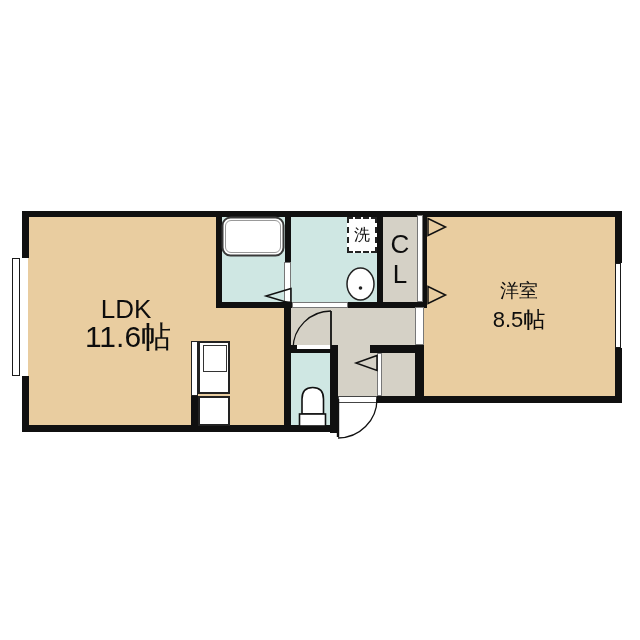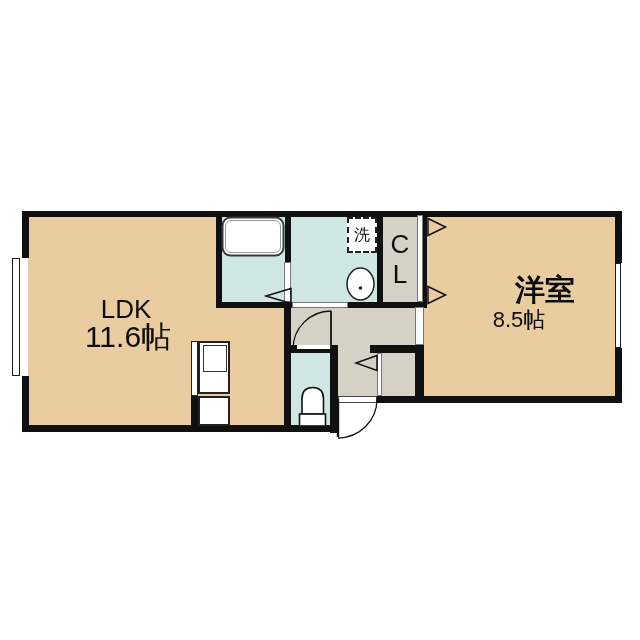--- a/index.html
+++ b/index.html
@@ -96,19 +96,19 @@
     <path d="M377 399 A39 39 0 0 1 338 438" fill="none" stroke="#111" stroke-width="1.3"></path>
 
     <path d="M291 288.5 L266 296 L291 303.5 Z" fill="none" stroke="#111" stroke-width="1.5"></path>
     <path d="M377 355.5 L356 363 L377 370.5 Z" fill="none" stroke="#111" stroke-width="1.5"></path>
     <path d="M428 218.5 L445.5 227 L428 235.5 Z" fill="none" stroke="#111" stroke-width="1.5"></path>
     <path d="M428 286.5 L445.5 295 L428 303.5 Z" fill="none" stroke="#111" stroke-width="1.5"></path>
   </svg>
 
   <div class="label" style="left:126px;top:309px;font-size:26px;">LDK</div>
   <div class="label" style="left:128px;top:337px;font-size:30px;">11.6帖</div>
-  <div class="label" style="left:545px;top:290px;font-size:30px;font-weight:bold;">洋室</div>
+  <div class="label" style="left:519px;top:290px;font-size:19px;">洋室</div>
   <div class="label" style="left:519px;top:320px;font-size:22px;">8.5帖</div>
   <div class="label" style="left:400px;top:244px;font-size:26px;">C</div>
   <div class="label" style="left:400px;top:274px;font-size:26px;">L</div>
   <div class="label" style="left:362px;top:235px;font-size:16px;">洗</div>
 
 </div>
 
 </body></html>

